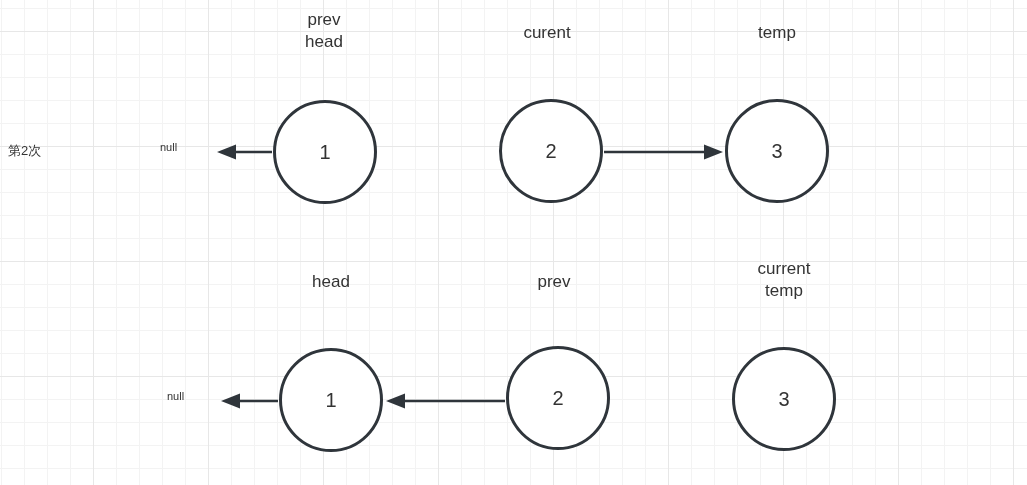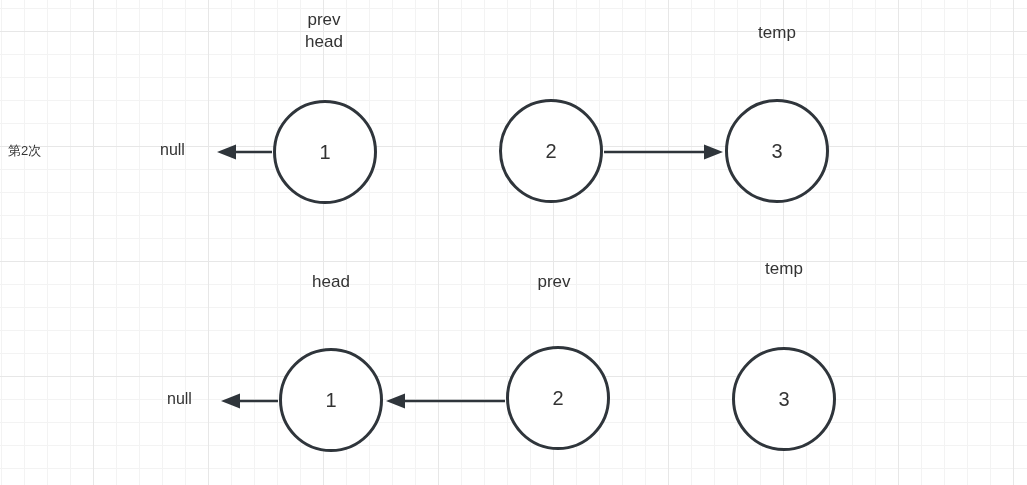--- a/index.html
+++ b/index.html
@@ -38,21 +38,21 @@
     border-radius: 50%;
     background: #ffffff;
     display: flex;
     align-items: center;
     justify-content: center;
     color: #333333;
     font-size: 20px;
   }
   .null-text {
     color: #333333;
-    font-size: 16px;
+    font-size: 11px;
     white-space: nowrap;
   }
   .step-label {
     color: #333333;
     font-size: 13px;
     white-space: nowrap;
   }
   .watermark {
     color: #c9c9c9;
     font-size: 16px;
@@ -94,37 +94,39 @@
       <polygon points="386,401 405,393.5 405,408.5" fill="#2f353b"></polygon>
     </g>
   </svg>
 
   <div class="abs step-label" style="left:8px; top:142px;">第2次</div>
 
   <div class="abs label" style="left:274px; top:9px; width:100px;">
     <div>prev</div>
     <div>head</div>
   </div>
+  <div class="abs label" style="left:497px; top:22px; width:100px;">curent</div>
   <div class="abs label" style="left:727px; top:22px; width:100px;">temp</div>
 
   <div class="abs null-text" style="left:160px; top:141px;">null</div>
 
   <div class="node" style="left:273px; top:100px;">
     <span>1</span>
   </div>
   <div class="node" style="left:499px; top:99px;">
     <span>2</span>
   </div>
   <div class="node" style="left:725px; top:99px;">
     <span>3</span>
   </div>
 
   <div class="abs label" style="left:281px; top:271px; width:100px;">head</div>
   <div class="abs label" style="left:504px; top:271px; width:100px;">prev</div>
   <div class="abs label" style="left:734px; top:258px; width:100px;">
+    <div>current</div>
     <div>temp</div>
   </div>
 
   <div class="abs null-text" style="left:167px; top:390px;">null</div>
 
   <div class="node" style="left:279px; top:348px;">
     <span>1</span>
   </div>
   <div class="node" style="left:506px; top:346px;">
     <span>2</span>

